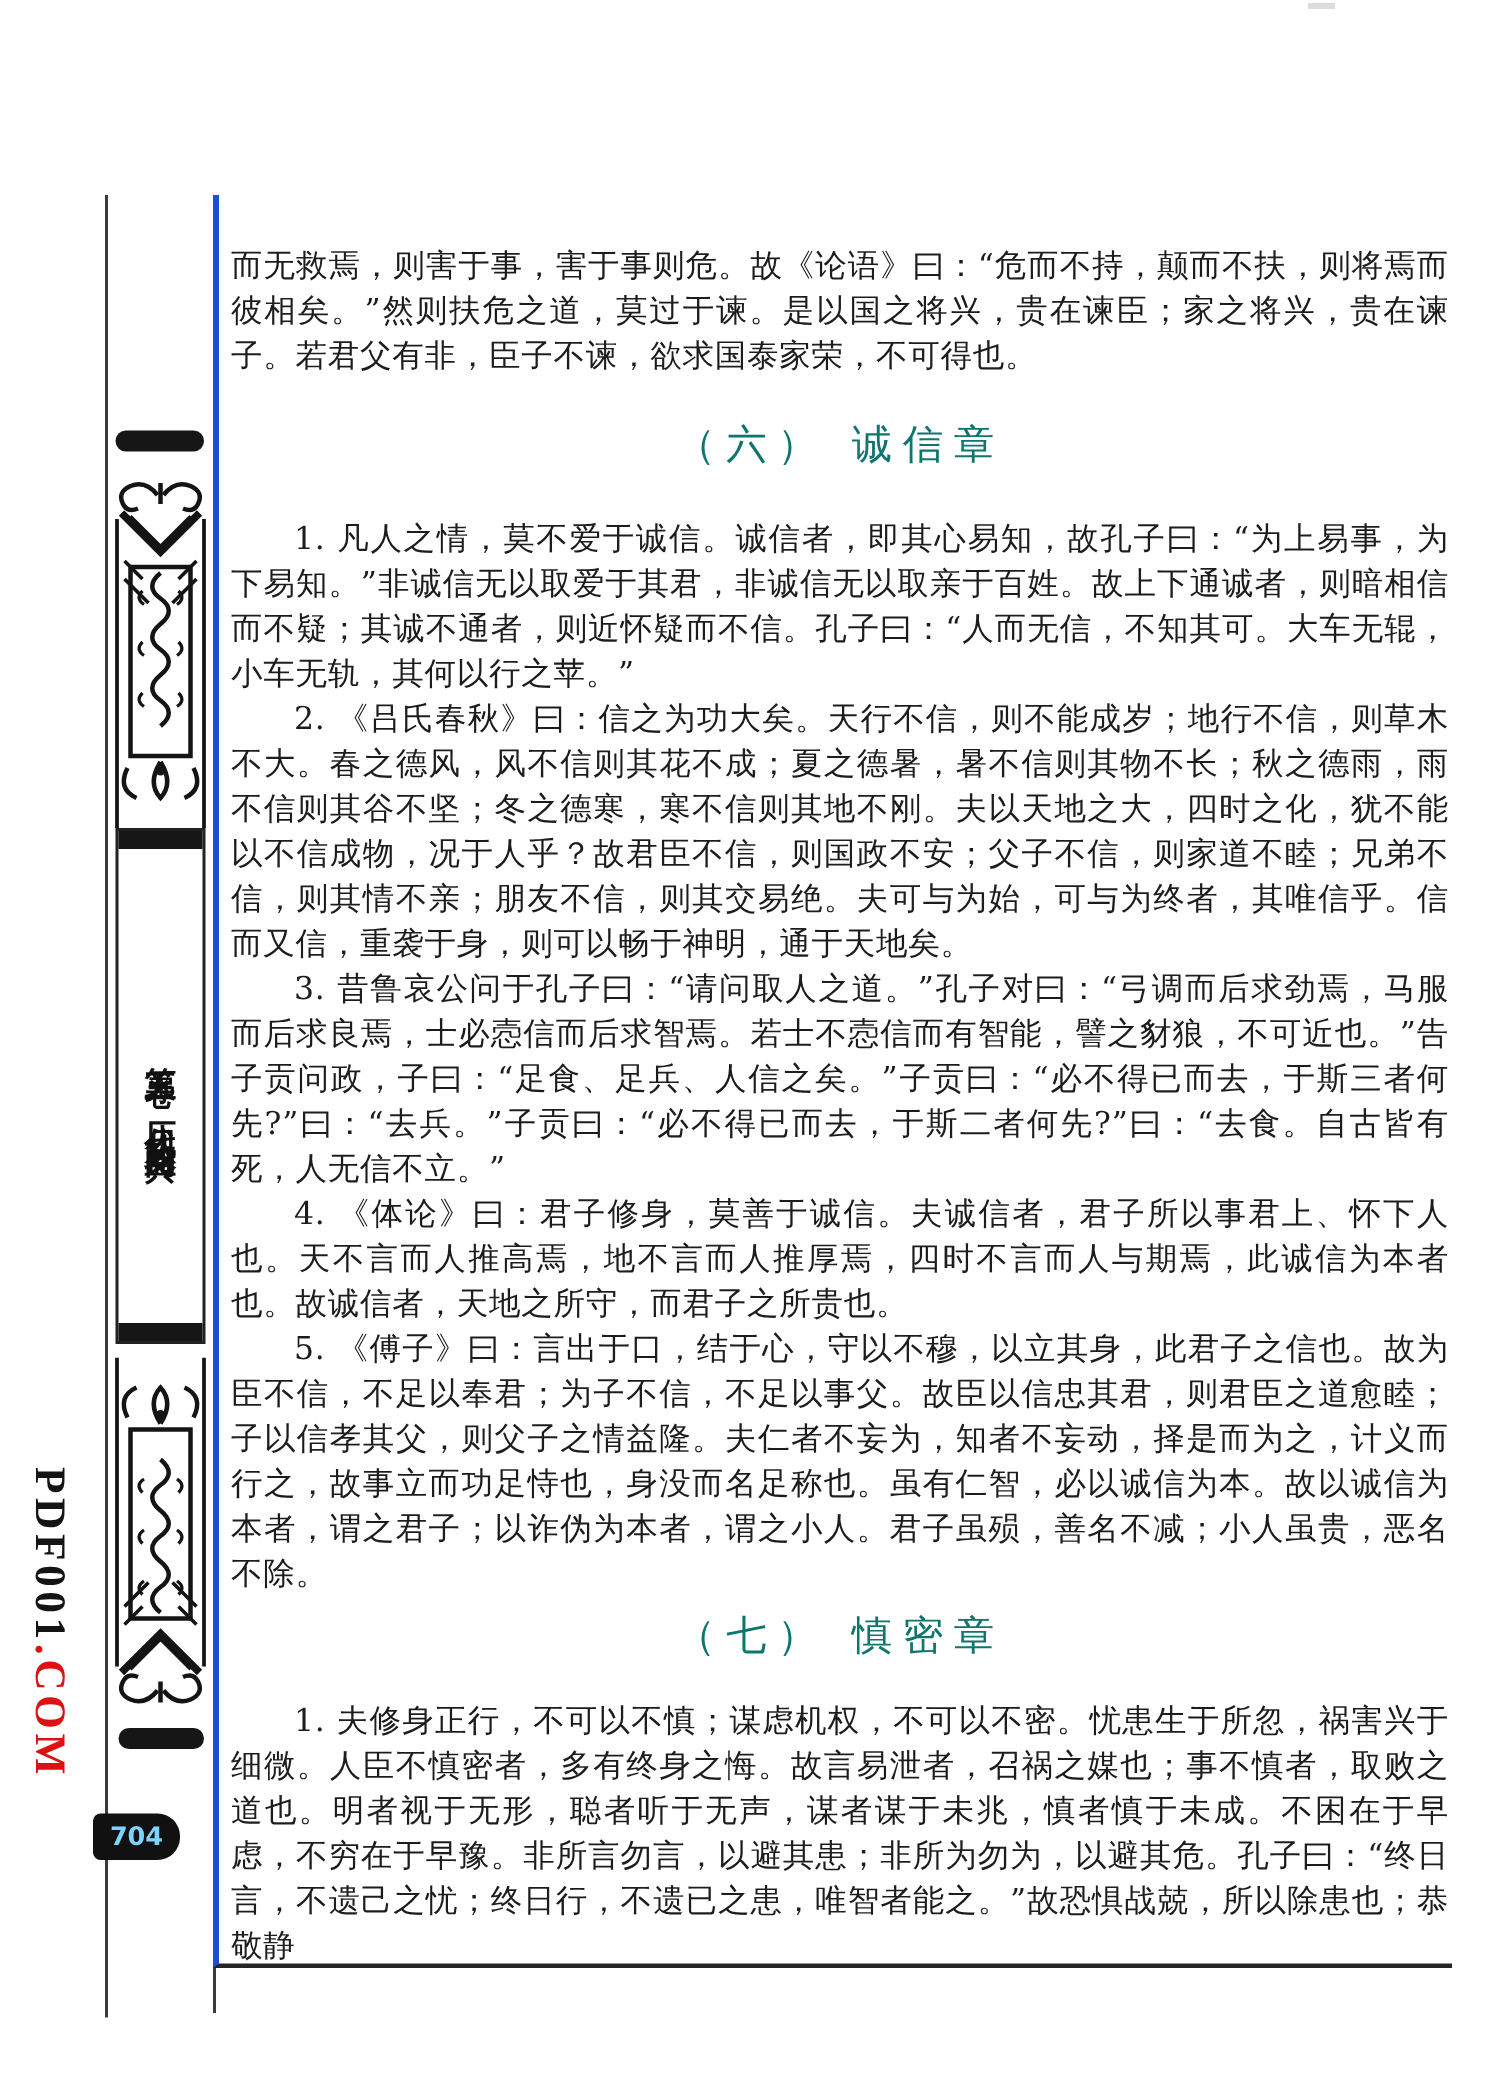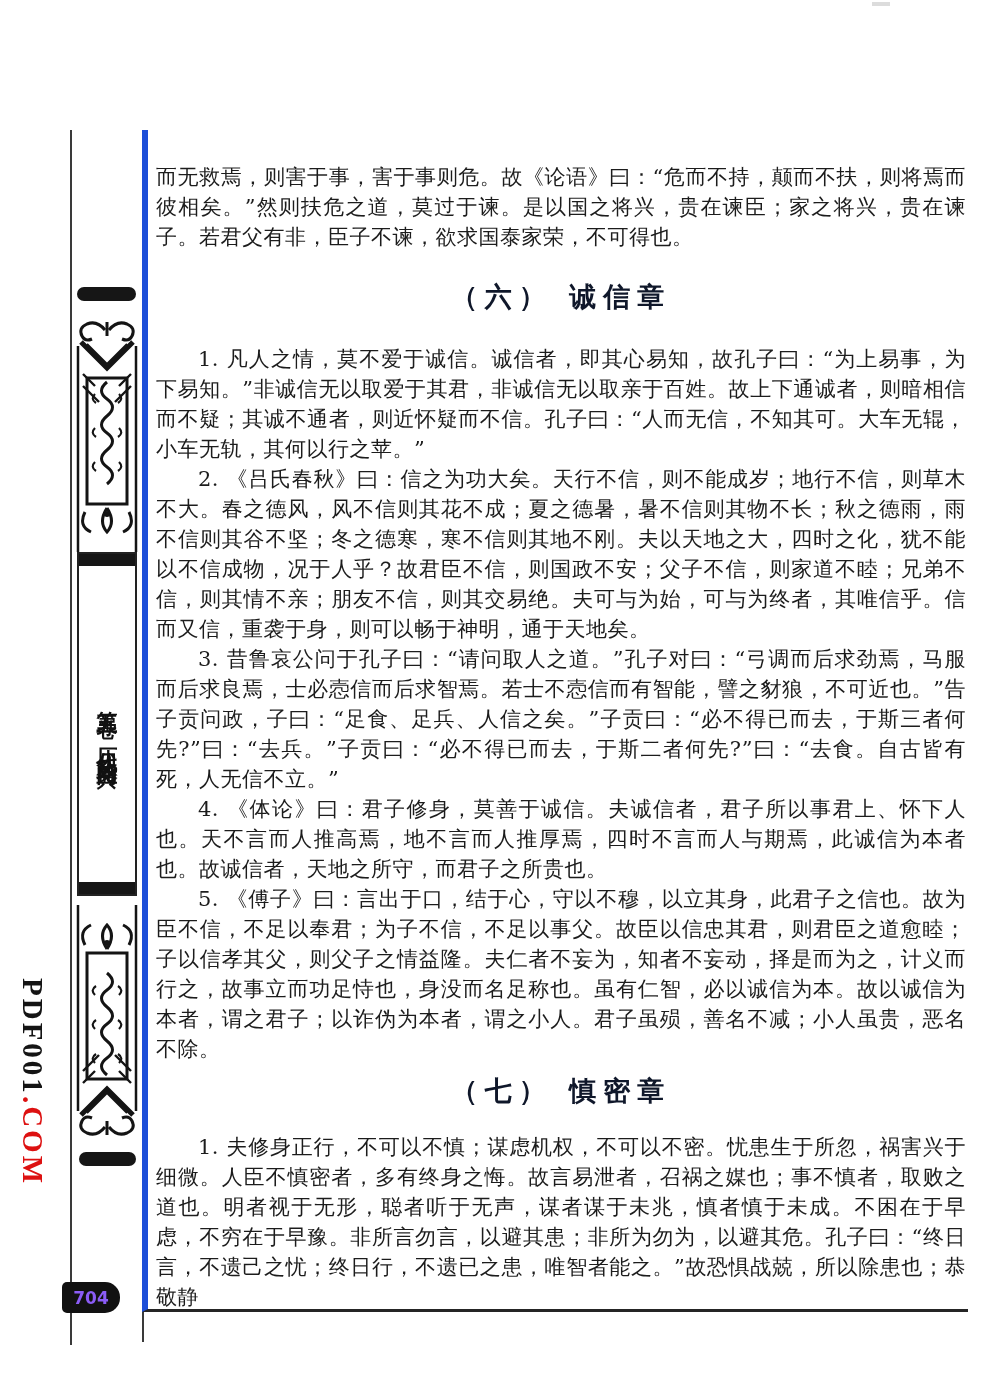--- a/index.html
+++ b/index.html
@@ -23,46 +23,46 @@
   .ornament-top { top:316px; }
   .ornament-bottom { top:905px; transform:scaleY(-1); }
 
   .spine-box { position:absolute; left:77px; top:552px; width:60px; height:344px;
              border:2px solid #222; display:flex; flex-direction:column; align-items:center; }
   .spine-inkbar { width:100%; height:12px; background:#161616; flex:0 0 auto; }
   .spine-text { flex:1 1 auto; writing-mode:vertical-rl; text-orientation:upright;
              font-size:21px; font-weight:600; letter-spacing:4px; color:#111;
              display:flex; align-items:center; justify-content:center; padding:6px 0; }
 
-  .page-badge { position:absolute; left:62px; top:1282px; width:58px; height:31px;
-             background:#111; color:#8b5cf6; border-radius:5px 15px 15px 5px;
+  .page-badge { position:absolute; left:62px; top:1209px; width:58px; height:31px;
+             background:#111; color:#7dd3fc; border-radius:5px 15px 15px 5px;
              display:flex; align-items:center; justify-content:center;
              font-size:17px; font-weight:700; font-family:"DejaVu Sans","Liberation Sans",sans-serif; }
 
   .watermark { position:absolute; left:16px; top:978px; height:210px;
              writing-mode:vertical-rl; font-weight:700; font-size:29px; letter-spacing:3px;
              font-family:"Liberation Serif","DejaVu Serif",serif; white-space:nowrap; }
   .wm-black { color:#141414; }
   .wm-red   { } 
 
   .top-mark { position:absolute; left:872px; top:2px; width:18px; height:4px;
              background:#c9c9c9; opacity:.65; }
 
   
   .text-frame { position:absolute; left:142px; top:130px; width:826px; height:1182px;
-             border-left:6px solid #1d4ed8; border-bottom:3px solid #252525;
+             border-left:4px solid #1d4ed8; border-bottom:3px solid #252525;
              padding:32px 2px 12px 8px; }
 
   .para { font-size:21px; line-height:30px; text-align:justify; text-justify:inter-ideograph;
              letter-spacing:0.5px; }
   .para.indent { text-indent:2em; }
 
-  .chapter-heading { font-size:27px; font-weight:700; text-align:center;
+  .chapter-heading { font-size:27px; font-weight:400; text-align:center;
              letter-spacing:7px; margin-top:26px; margin-bottom:28px; line-height:38px;
-             color:#0f172a; }
+             color:#0f766e; }
   .chapter-heading.second { margin-top:8px; margin-bottom:22px; }
 </style>
 </head>
 <body>
 
 <div class="page">
 
   <div class="top-mark"></div>
 
   <div class="vline-a"></div>

